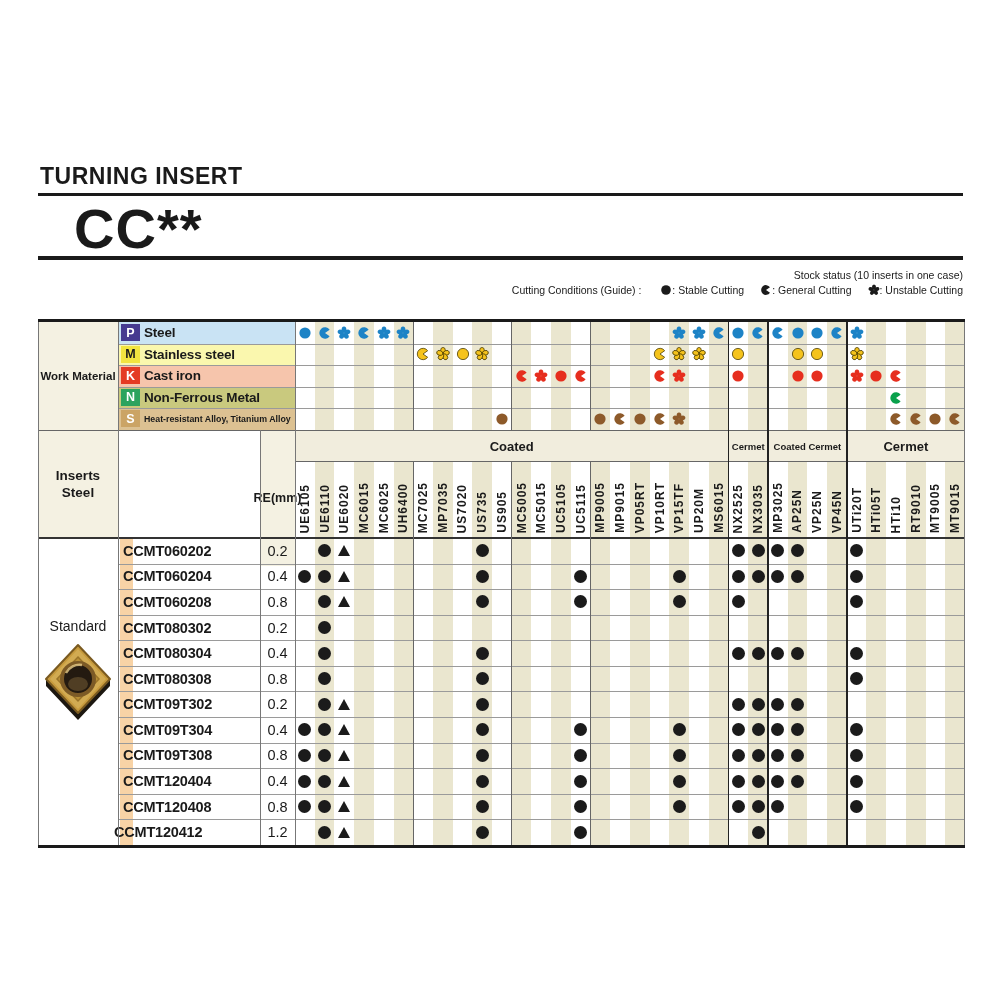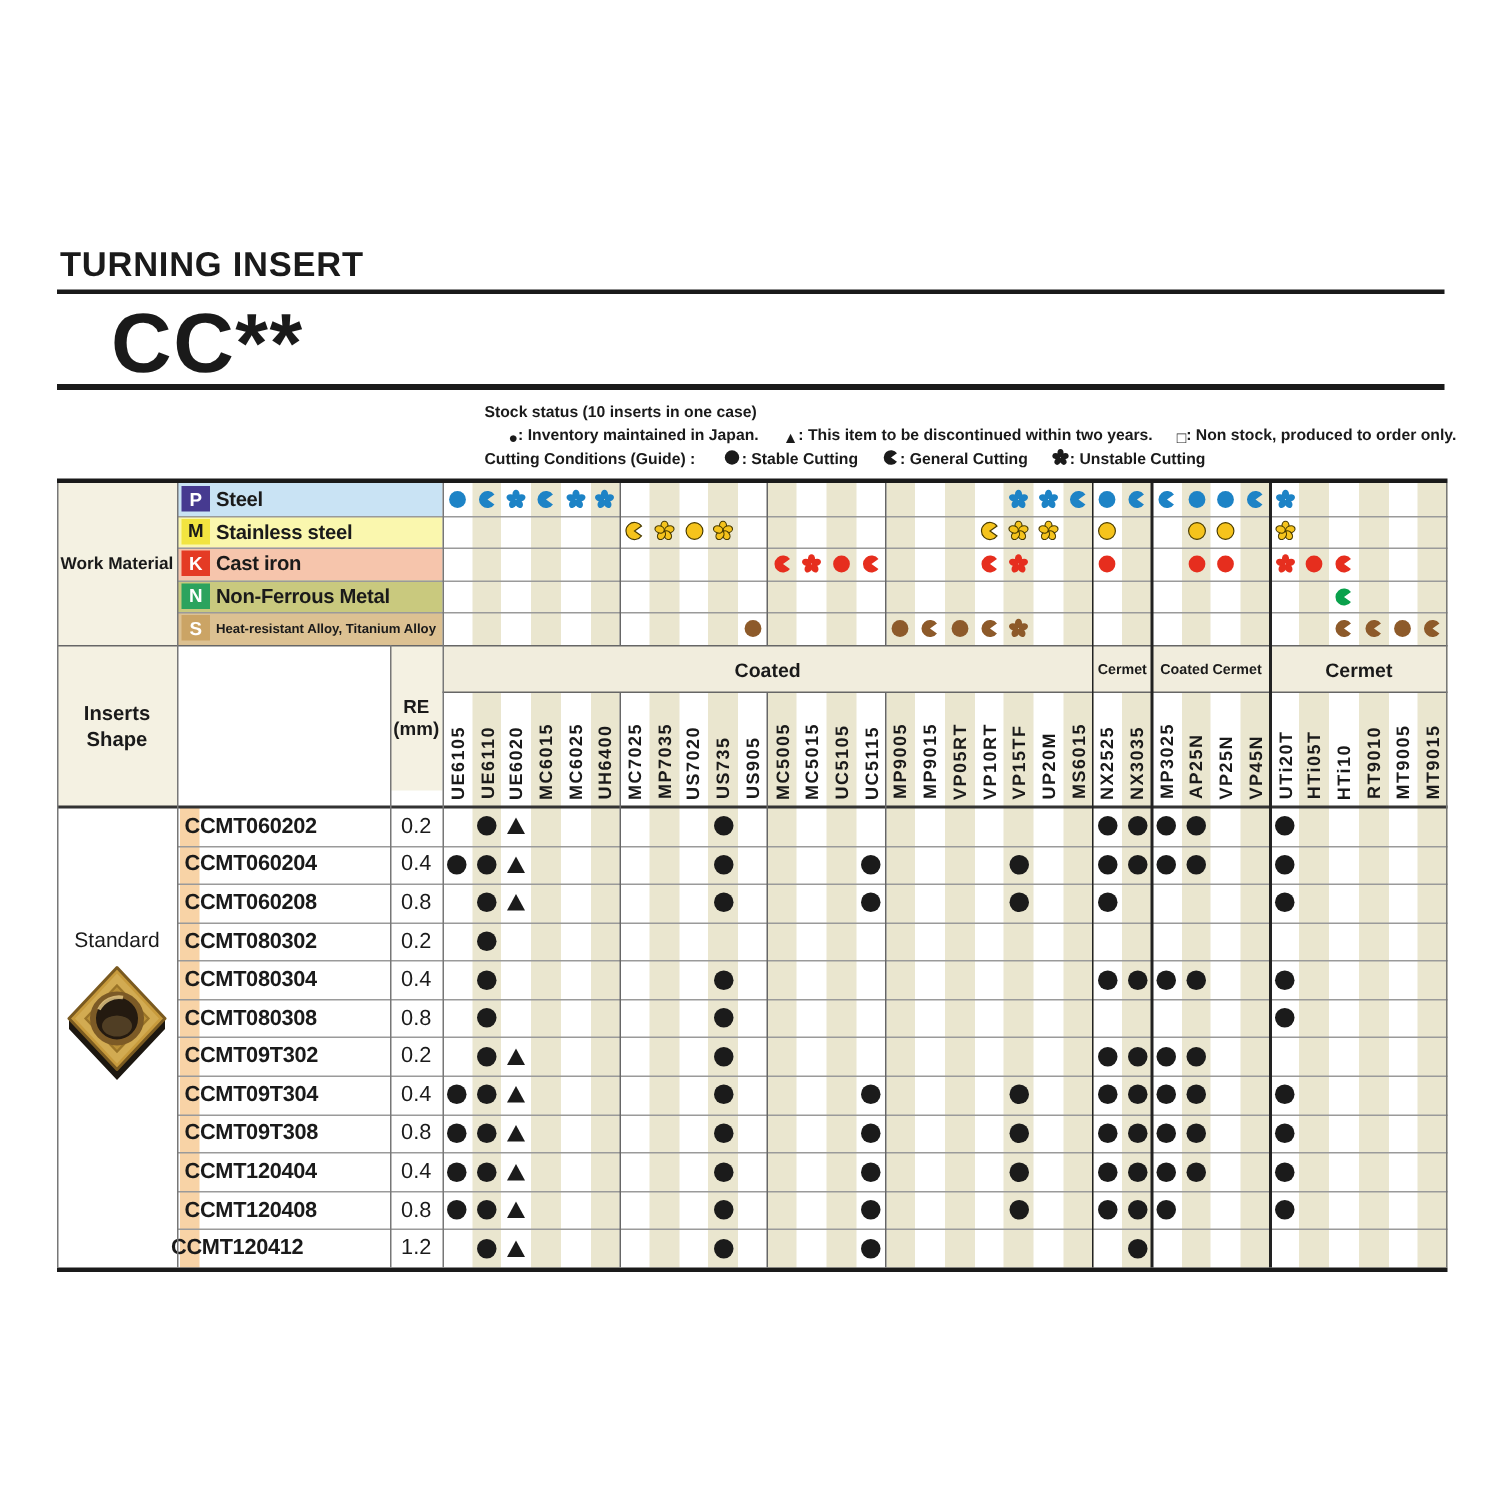--- a/index.html
+++ b/index.html
@@ -3,21 +3,21 @@
 <meta charset="utf-8">
 <style>
   html,body{margin:0;padding:0;background:#fff;}
   #page{position:relative;width:1001px;height:1001px;background:#ffffff;overflow:hidden;
         font-family:"Liberation Sans","DejaVu Sans",sans-serif;color:#1a1a1a;}
   .abs{position:absolute;}
   #page-title{left:40px;top:163px;font-size:23px;font-weight:bold;letter-spacing:.5px;}
   #rule1{left:38px;top:193px;width:925px;height:3px;background:#1a1a1a;}
   #model-code{left:38px;top:196px;font-size:56px;font-weight:bold;letter-spacing:1px;margin-left:36px;}
   #rule2{left:38px;top:256px;width:925px;height:4px;background:#1a1a1a;}
-  #legend{right:38px;top:268px;width:640px;text-align:left;font-size:10.5px;font-weight:bold;line-height:14.5px;white-space:nowrap;}
+  #legend{right:38px;top:268px;width:640px;text-align:right;font-size:10.5px;font-weight:normal;line-height:14.5px;white-space:nowrap;}
   .lgitem{margin-left:16px;}
   .lgicon{display:inline-block;vertical-align:-2px;}
   #table-root{left:0;top:0;width:1001px;height:1001px;}
   .cellhdr{background:#f4f1e2;display:flex;align-items:center;justify-content:center;
            text-align:center;font-weight:bold;z-index:4;}
   #standard-label{left:38px;top:618px;width:80px;text-align:center;font-size:14px;z-index:6;}
   .rot{position:absolute;bottom:3px;left:50%;transform:translateX(-50%) rotate(180deg);
        writing-mode:vertical-rl;font-size:12px;font-weight:bold;letter-spacing:1px;white-space:nowrap;}
   .tri{width:0;height:0;border-left:6.5px solid transparent;border-right:6.5px solid transparent;
        border-bottom:11px solid #1b1b1b;position:absolute;z-index:6;}
@@ -27,41 +27,40 @@
 <body>
 
 <div id="page">
   <div class="abs" id="page-title">TURNING INSERT</div>
   <div class="abs" id="rule1"></div>
   <div class="abs" id="model-code">CC**</div>
   <div class="abs" id="rule2"></div>
 
   <div class="abs" id="legend">
     <div>Stock status (10 inserts in one case)</div>
-    <div id="legend-stock-line"><span class="lgitem"><span class="lgicon">●</span><span>: Inventory maintained in Japan.</span></span><span class="lgitem"><span class="lgicon">▲</span><span>: This item to be discontinued within two years.</span></span><span class="lgitem"><span class="lgicon">□</span><span>: Non stock, produced to order only.</span></span></div>
     <div id="legend-cond-line">
       <span>Cutting Conditions (Guide) :</span>
     <span class="lgitem"><span class="lgicon"><svg width="12" height="12" viewBox="-8 -8 16 16">
               <circle r="6.4" fill="#1b1b1b"></circle>
             </svg></span><span>: Stable Cutting</span></span><span class="lgitem"><span class="lgicon"><svg width="12" height="12" viewBox="-8 -8 16 16">
               <path d="M0,0 L5.32,-3.73 A6.5,6.5 0 1 0 5.32,3.73 Z" fill="#1b1b1b"></path>
             </svg></span><span>: General Cutting</span></span><span class="lgitem"><span class="lgicon"><svg width="12" height="12" viewBox="-8 -8 16 16">
               <ellipse rx="2.7" ry="3.6" cy="-3.9" transform="rotate(0)" fill="#1b1b1b"></ellipse>
               <ellipse rx="2.7" ry="3.6" cy="-3.9" transform="rotate(72)" fill="#1b1b1b"></ellipse>
               <ellipse rx="2.7" ry="3.6" cy="-3.9" transform="rotate(144)" fill="#1b1b1b"></ellipse>
               <ellipse rx="2.7" ry="3.6" cy="-3.9" transform="rotate(216)" fill="#1b1b1b"></ellipse>
               <ellipse rx="2.7" ry="3.6" cy="-3.9" transform="rotate(288)" fill="#1b1b1b"></ellipse>
             </svg></span><span>: Unstable Cutting</span></span></div>
   </div>
 
   <div class="abs cellhdr" style="left:38px;top:322px;width:80px;height:108px;font-size:11.5px;white-space:nowrap;">Work Material</div>
   <div class="abs cellhdr" style="left:38px;top:430px;width:80px;height:108px;font-size:13.5px;line-height:17px;">
-       <span style="width:62px;">Inserts Shape</span>
+       <span style="width:62px;">Inserts Steel</span>
     </div>
-  <div class="abs cellhdr" style="left:260px;top:430px;width:35px;height:97px;font-size:12.5px;line-height:15px;flex-direction:column;">
+  <div class="abs cellhdr" style="left:260px;top:430px;width:35px;height:136px;font-size:12.5px;line-height:15px;flex-direction:row;">
     <span>RE</span>
     <span>(mm)</span>
   </div>
 
   <div class="abs" id="standard-label">Standard</div>
 
   <svg class="abs" style="left:42px;top:641px;z-index:6;" width="72" height="82" viewBox="0 0 72 82">
     <polygon points="4,38 36,72 68,38 68,45 36,79 4,45" fill="#1c1710"></polygon>
     <polygon points="36,4 68,38 36,72 4,38" fill="#c79a3c" stroke="#7a5a20" stroke-width="2" stroke-linejoin="round"></polygon>
     <polygon points="36,8 64,38 36,68 8,38" fill="#d2ab52"></polygon>

